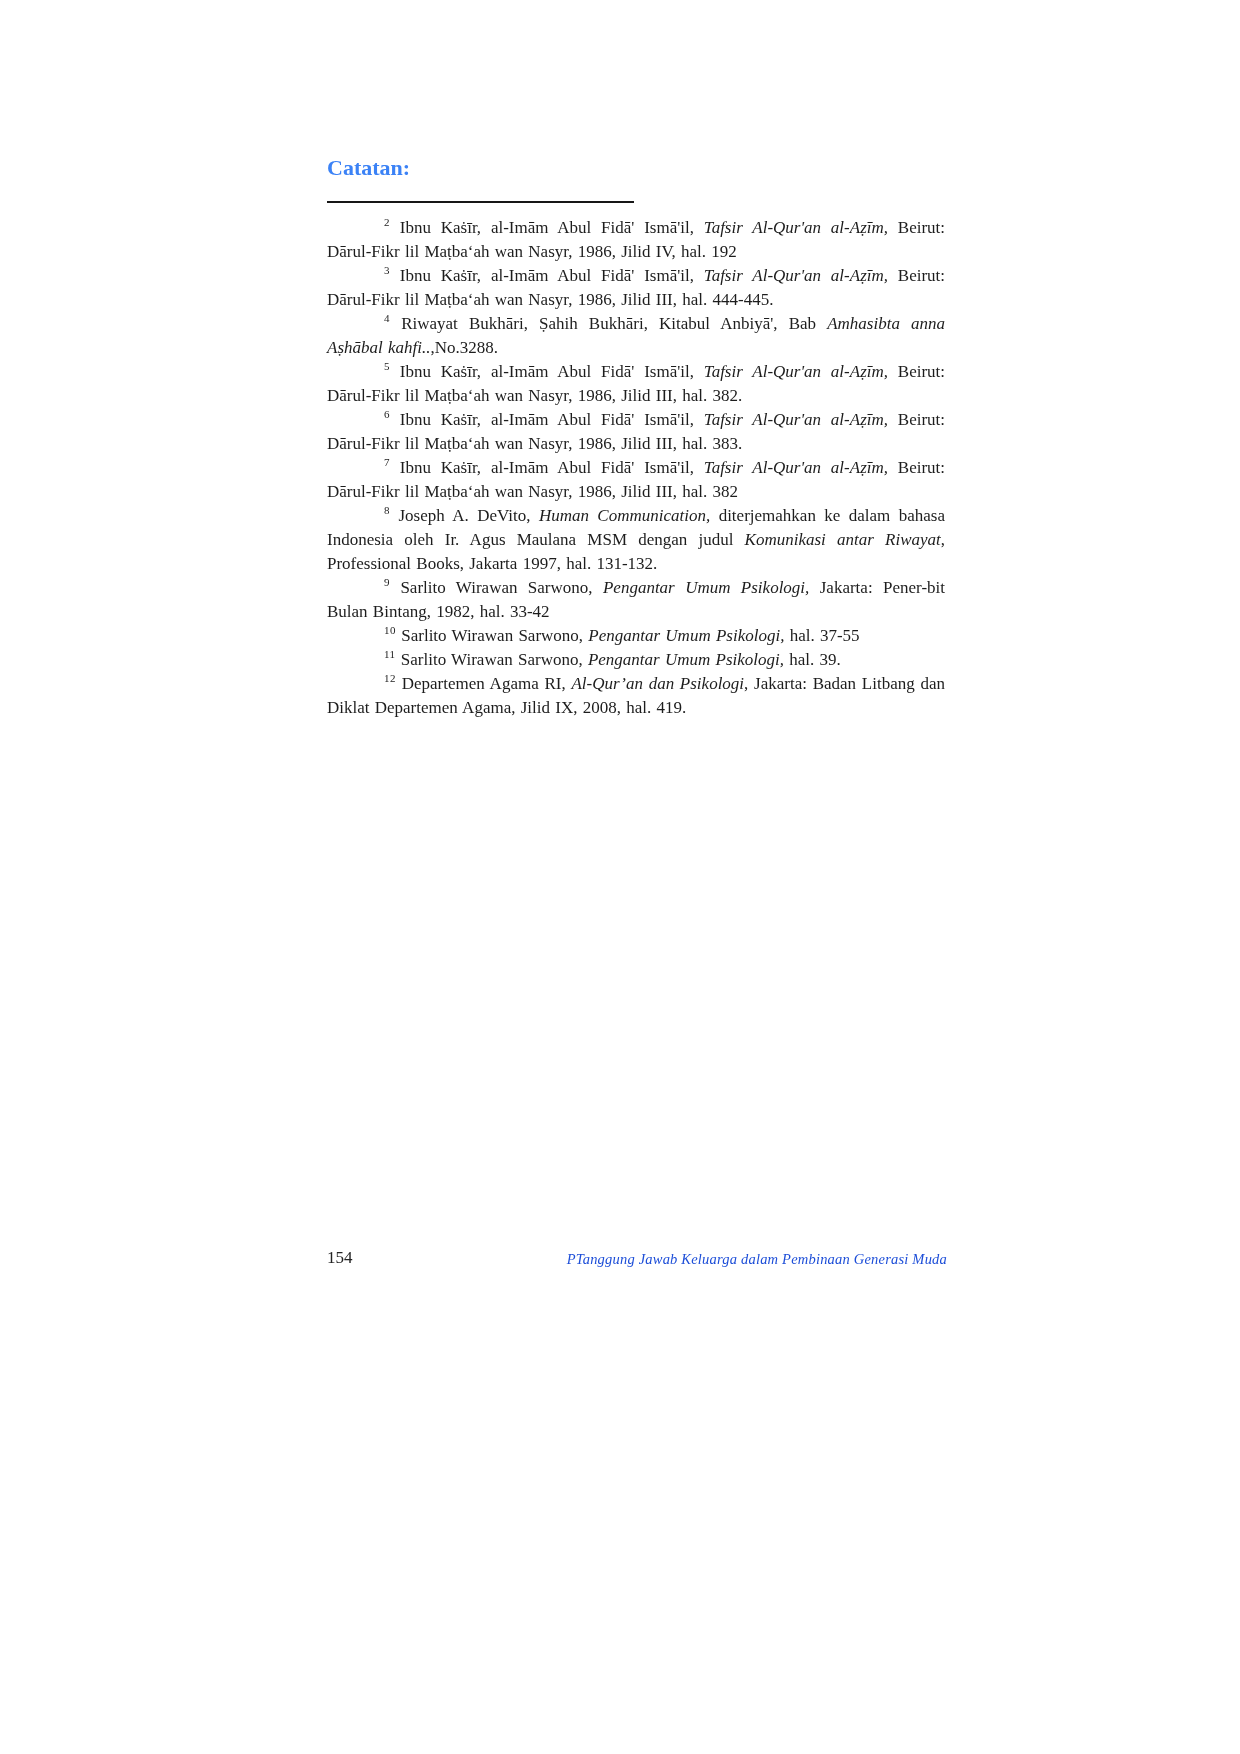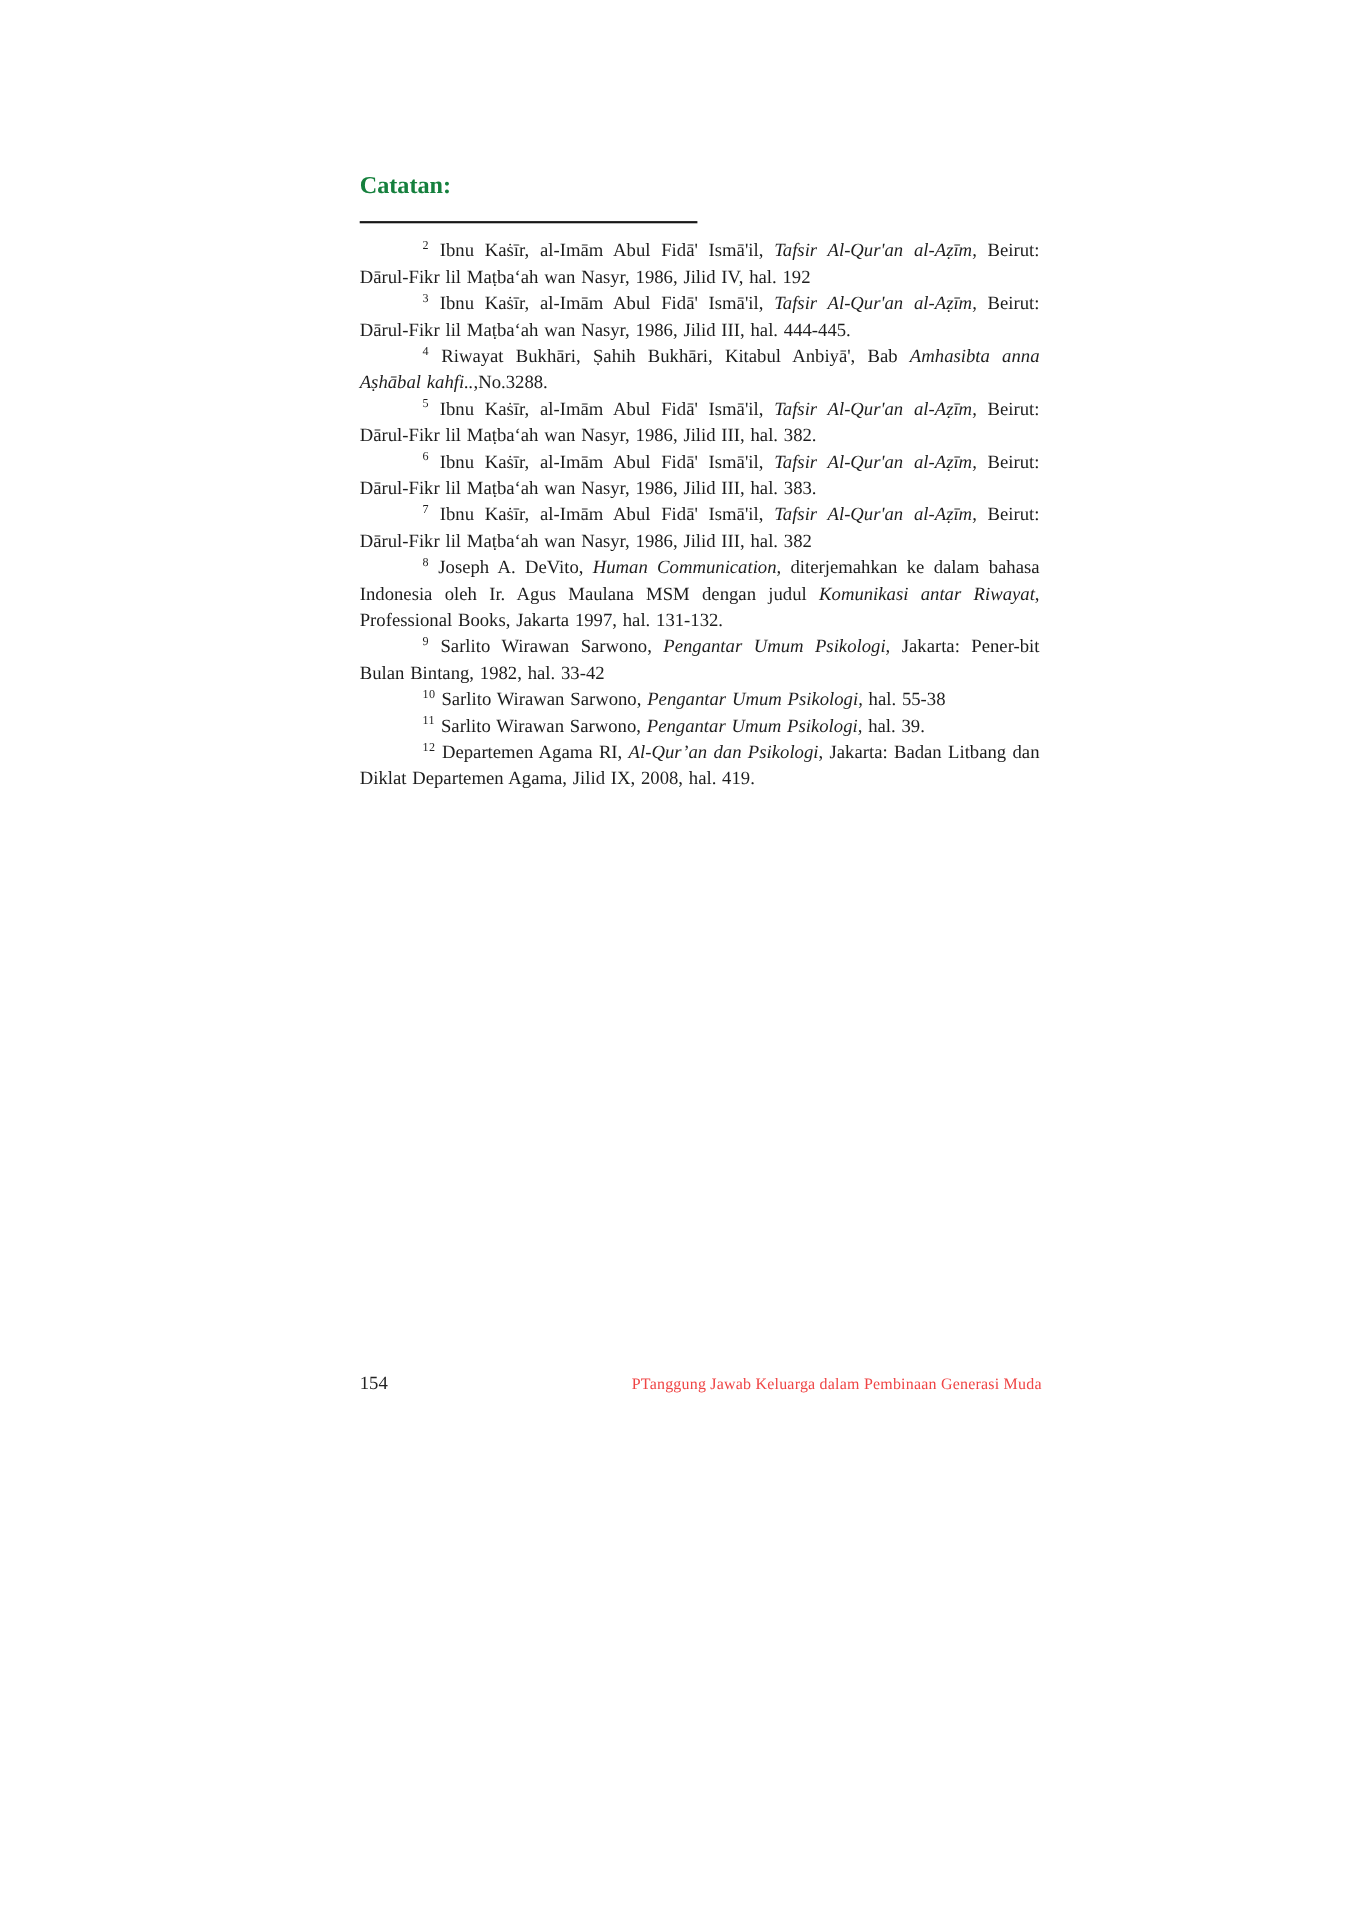--- a/index.html
+++ b/index.html
@@ -17,21 +17,21 @@
     position: absolute;
     left: 327px;
     top: 155px;
     width: 618px;
   }
   .heading {
     margin: 0;
     font-size: 22px;
     font-weight: bold;
     line-height: 26px;
-    color: #15803d;
+    color: #3b82f6;
   }
   .rule {
     width: 307px;
     height: 2px;
     background: #171717;
     margin-top: 20px;
   }
   .notes { margin-top: 13px; }
   .note {
     margin: 0;
@@ -60,41 +60,42 @@
     left: 327px;
     top: 0;
     font-size: 17px;
     color: #222;
   }
   .running {
     position: absolute;
     right: 293px;
     top: 3px;
     font-size: 14.5px;
-    color: #ef4444;
+    font-style: italic;
+    color: #1d4ed8;
     letter-spacing: 0.2px;
   }
 </style>
 </head>
 <body>
 
 <div class="page">
   <div class="content">
     <h2 class="heading">Catatan:</h2>
     <div class="rule"></div>
     <div class="notes" id="notes">
         <p class="note"><sup>2</sup> <span>Ibnu Kaṡīr, al-Imām Abul Fidā' Ismā'il, </span><em>Tafsir Al-Qur'an al-Aẓīm,</em><span> Beirut: Dārul-Fikr lil Maṭbaʻah wan Nasyr, 1986, Jilid IV, hal. 192</span></p>
         <p class="note"><sup>3</sup> <span>Ibnu Kaṡīr, al-Imām Abul Fidā' Ismā'il, </span><em>Tafsir Al-Qur'an al-Aẓīm,</em><span> Beirut: Dārul-Fikr lil Maṭbaʻah wan Nasyr, 1986, Jilid III, hal. 444-445.</span></p>
         <p class="note"><sup>4</sup> <span>Riwayat Bukhāri, Ṣahih Bukhāri, Kitabul Anbiyā', Bab </span><em>Amhasibta anna Aṣhābal kahfi..</em><span>,No.3288.</span></p>
         <p class="note"><sup>5</sup> <span>Ibnu Kaṡīr, al-Imām Abul Fidā' Ismā'il, </span><em>Tafsir Al-Qur'an al-Aẓīm,</em><span> Beirut: Dārul-Fikr lil Maṭbaʻah wan Nasyr, 1986, Jilid III, hal. 382.</span></p>
         <p class="note"><sup>6</sup> <span>Ibnu Kaṡīr, al-Imām Abul Fidā' Ismā'il, </span><em>Tafsir Al-Qur'an al-Aẓīm,</em><span> Beirut: Dārul-Fikr lil Maṭbaʻah wan Nasyr, 1986, Jilid III, hal. 383.</span></p>
         <p class="note"><sup>7</sup> <span>Ibnu Kaṡīr, al-Imām Abul Fidā' Ismā'il, </span><em>Tafsir Al-Qur'an al-Aẓīm,</em><span> Beirut: Dārul-Fikr lil Maṭbaʻah wan Nasyr, 1986, Jilid III, hal. 382</span></p>
         <p class="note"><sup>8</sup> <span>Joseph A. DeVito, </span><em>Human Communication,</em><span> diterjemahkan ke dalam bahasa Indonesia oleh Ir. Agus Maulana MSM dengan judul </span><em>Komunikasi antar Riwayat</em><span>, Professional Books, Jakarta 1997, hal. 131-132.</span></p>
         <p class="note"><sup>9</sup> <span>Sarlito Wirawan Sarwono, </span><em>Pengantar Umum Psikologi,</em><span> Jakarta: Pener-bit Bulan Bintang, 1982, hal. 33-42</span></p>
-        <p class="note"><sup>10</sup> <span> Sarlito Wirawan Sarwono, </span><em>Pengantar Umum Psikologi,</em><span> hal. 55-38</span></p>
+        <p class="note"><sup>10</sup> <span> Sarlito Wirawan Sarwono, </span><em>Pengantar Umum Psikologi,</em><span> hal. 37-55</span></p>
         <p class="note"><sup>11</sup> <span>Sarlito Wirawan Sarwono, </span><em>Pengantar Umum Psikologi,</em><span> hal. 39.</span></p>
         <p class="note"><sup>12</sup> <span>Departemen Agama RI, </span><em>Al-Qur’an dan Psikologi</em><span>, Jakarta: Badan Litbang dan Diklat Departemen Agama, Jilid IX, 2008, hal. 419.</span></p>
       </div>
   </div>
   <div class="footer">
     <span class="pagenum">154</span>
     <span class="running">PTanggung Jawab Keluarga dalam Pembinaan Generasi Muda</span>
   </div>
 </div>
 

